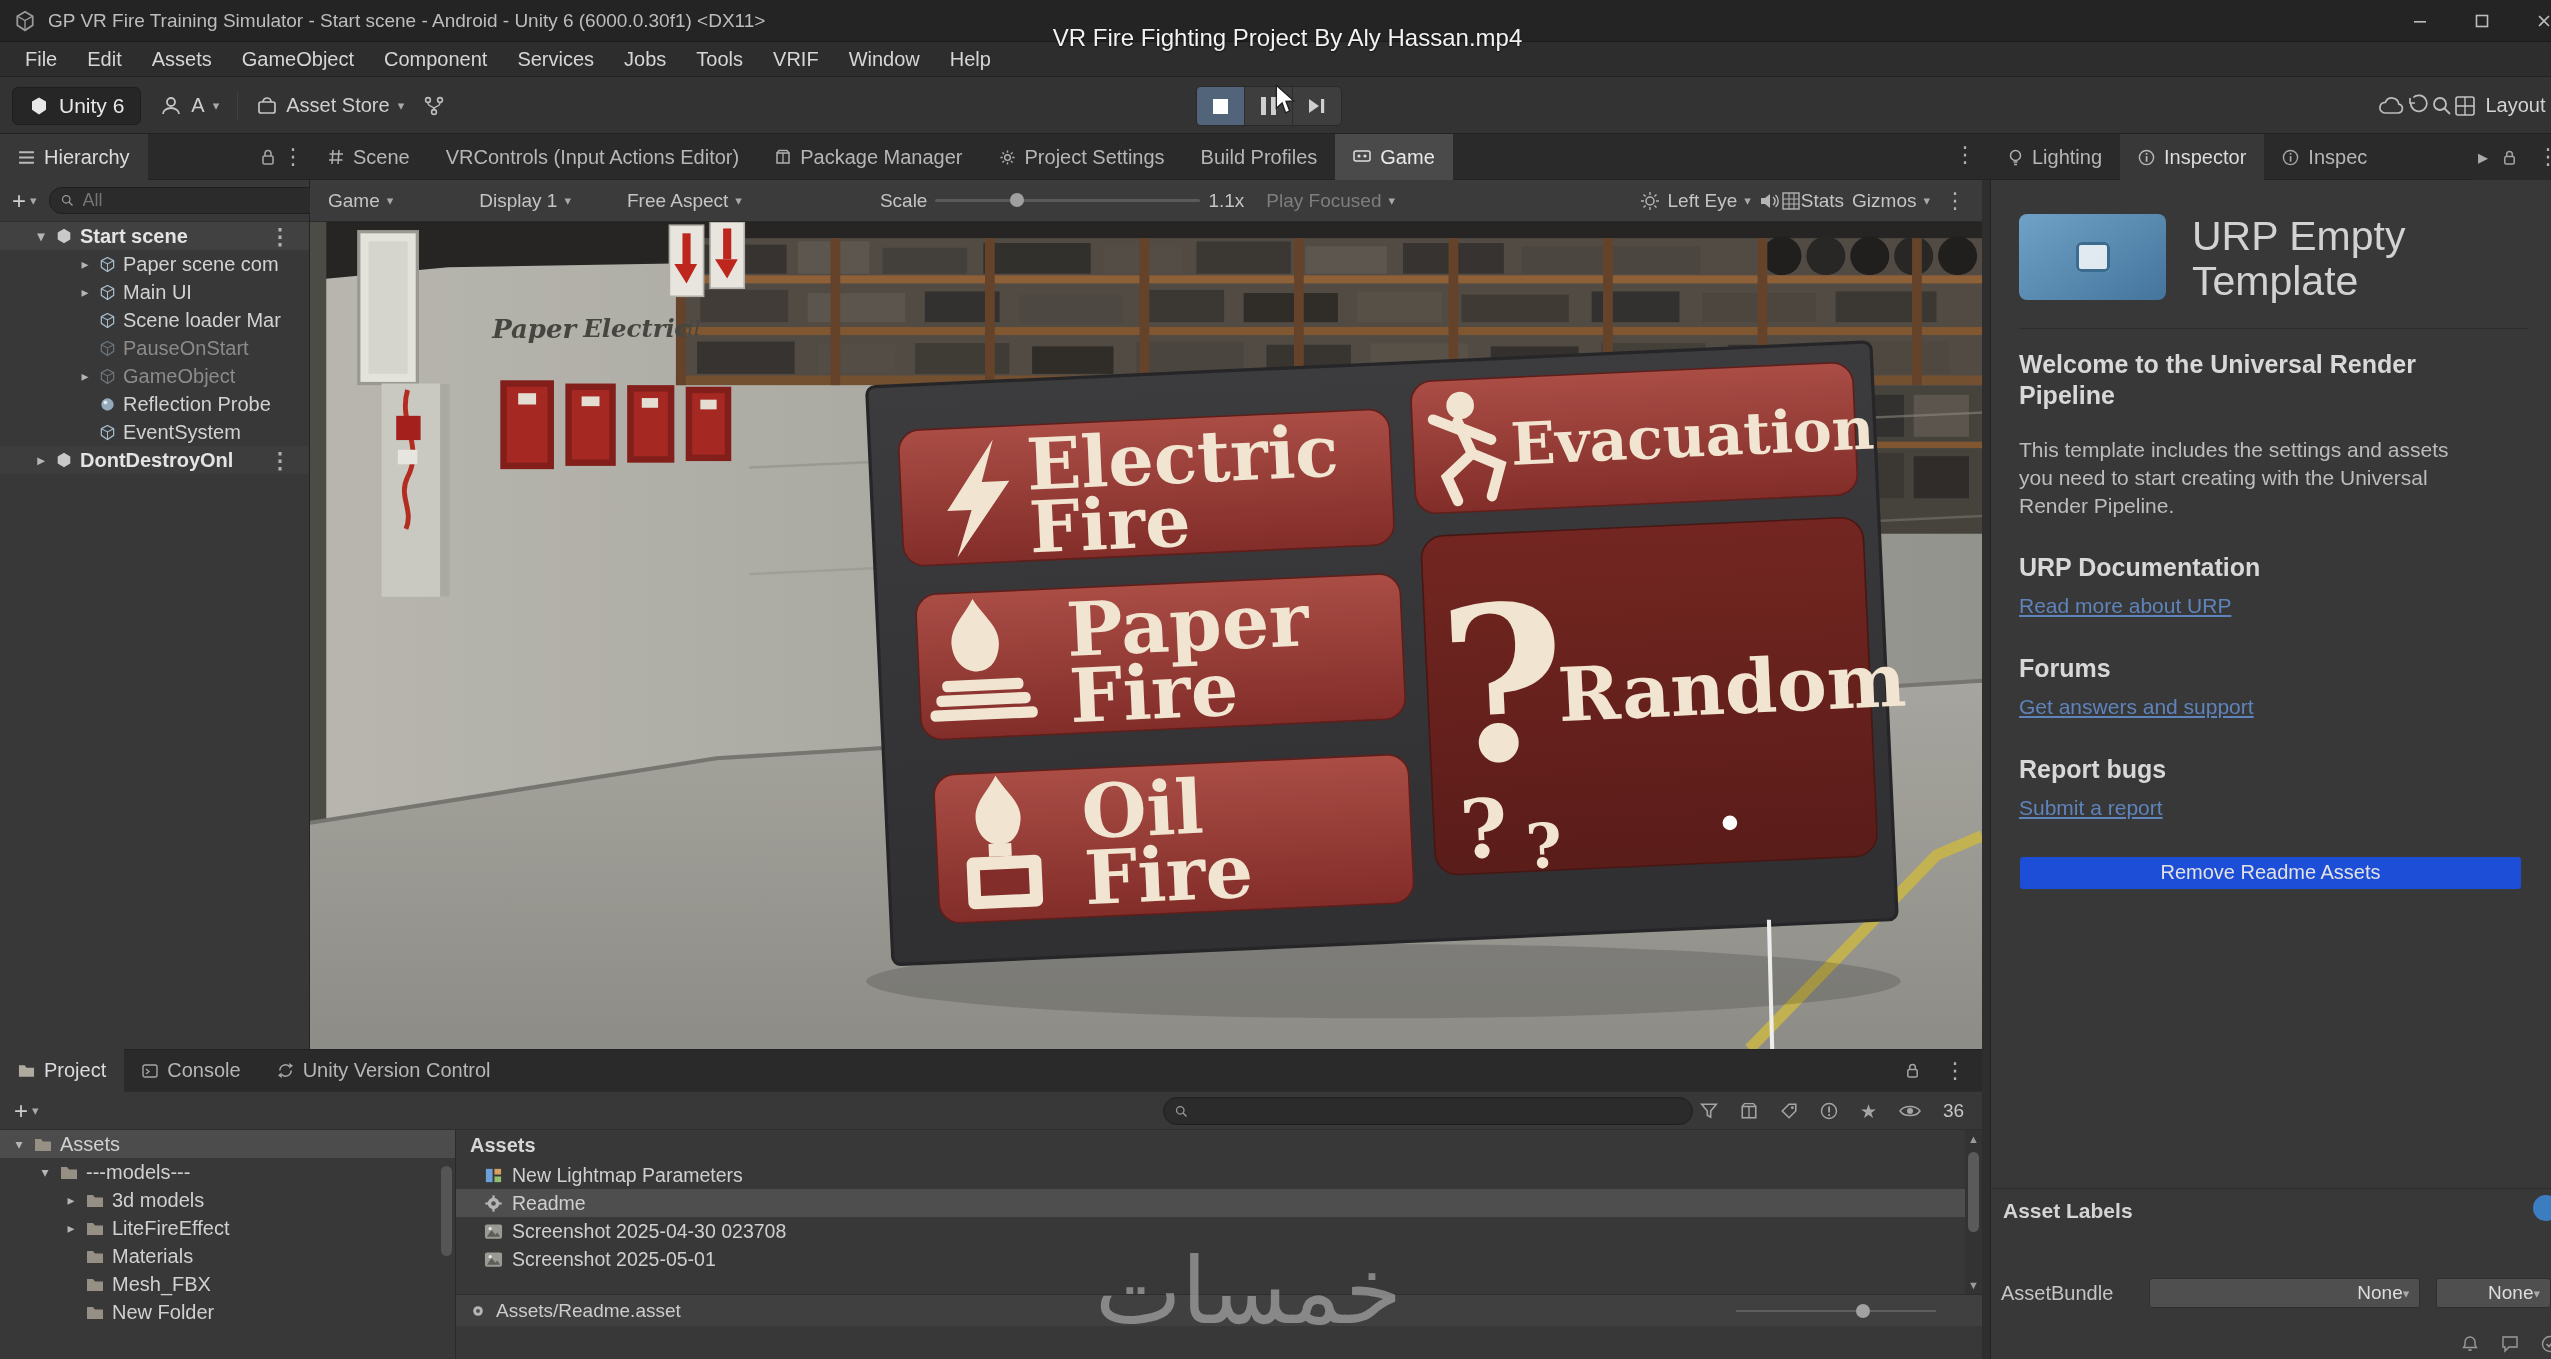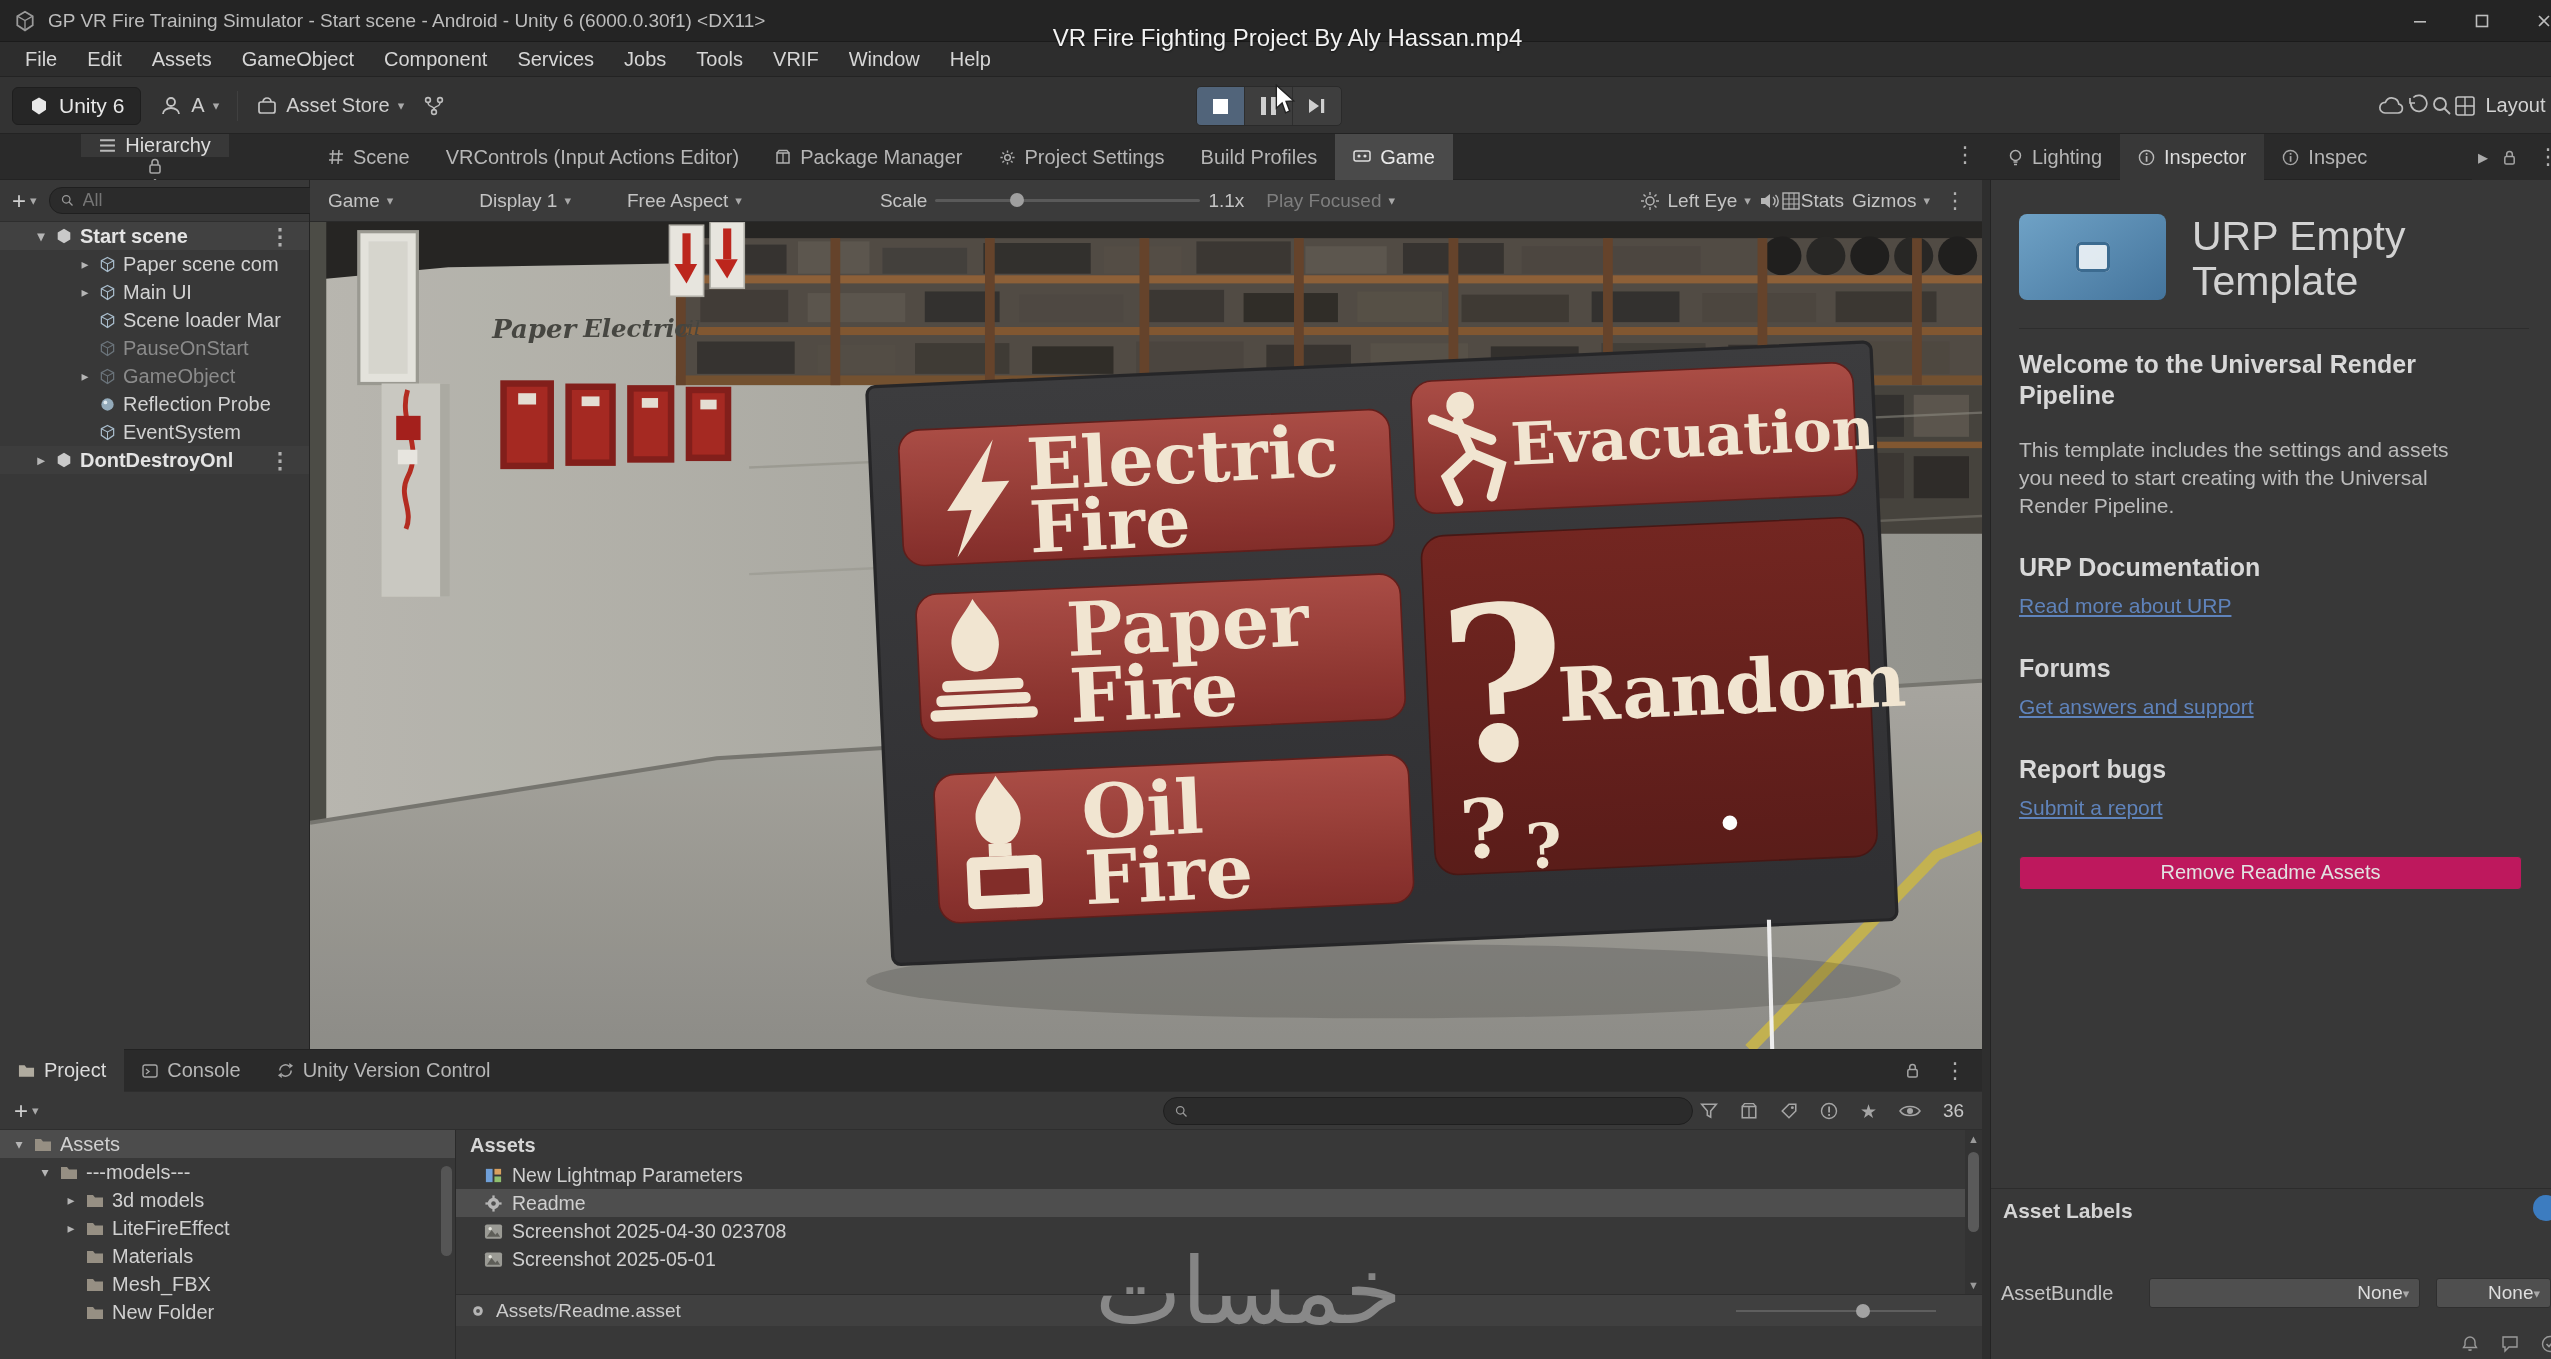--- a/index.html
+++ b/index.html
@@ -42,21 +42,21 @@
   .pausebars i{display:block;width:5px;height:18px;background:#cfcfcf;}
   .tb-right{position:absolute;right:14px;top:0;height:57px;display:flex;align-items:center;}
   .layout-pill{display:flex;align-items:center;gap:9px;color:#d2d2d2;font-size:20px;}
   .cursor{position:absolute;left:1272px;top:84px;z-index:70;pointer-events:none;}
 
   
   .tabstrip{position:absolute;left:0;top:134px;width:100%;height:46px;background:#2a2a2a;border-bottom:1px solid #232323;}
   .tab{display:inline-flex;align-items:center;gap:9px;height:46px;padding:0 18px;color:#b6b6b6;font-size:20px;white-space:nowrap;}
   .tab.active{background:#383838;color:#dcdcdc;}
   .tab.focus{background:#4a4a4a;color:#e9e9e9;}
-  .ts-left{position:absolute;left:0;top:0;width:310px;height:46px;display:flex;align-items:center;flex-direction:column;}
+  .ts-left{position:absolute;left:0;top:0;width:310px;height:46px;display:flex;align-items:center;}
   .ts-center{position:absolute;left:310px;top:0;height:46px;display:flex;align-items:center;}
   .ts-right{position:absolute;left:1990px;top:0;right:0;height:46px;display:flex;align-items:center;overflow:hidden;}
   .ts-righticons{position:absolute;right:4px;top:0;height:46px;display:flex;align-items:center;gap:14px;background:#2a2a2a;padding:0 6px;z-index:5;}
   .kebab{color:#b0b0b0;font-size:22px;padding:0 6px;}
   .mini{color:#ababab;}
 
   
   .hierarchy{position:absolute;left:0;top:180px;width:310px;height:869px;background:#383838;border-right:1px solid #242424;}
   .h-top{height:42px;display:flex;align-items:center;gap:8px;padding:0 8px;border-bottom:1px solid #2e2e2e;}
   .plusbtn{display:flex;align-items:center;gap:4px;color:#cfcfcf;font-size:24px;padding:0 4px;}
@@ -87,21 +87,21 @@
   .insp-head{display:flex;gap:26px;margin-bottom:24px;align-items:flex-start;}
   .readme-icon{width:147px;height:86px;border-radius:8px;background:linear-gradient(145deg,#6fa2c6,#44749c);
                display:flex;align-items:center;justify-content:center;flex:0 0 auto;}
   .ri-inner{width:34px;height:30px;border-radius:5px;background:rgba(240,244,247,.9);box-shadow:inset 0 0 0 3px #3c6b90;}
   .insp-title{font-size:41px;color:#d2d2d2;line-height:1.1;font-weight:400;}
   .insp-divider{border-top:1px solid #2d2d2d;margin:6px 0 20px;}
   .insp-inner h2{font-size:25px;color:#d8d8d8;margin:0 0 24px;width:440px;line-height:1.25;font-weight:bold;}
   .insp-inner p{font-size:21px;color:#bcbcbc;margin:0 0 32px;width:460px;line-height:1.35;}
   .insp-inner h3{font-size:25px;color:#d8d8d8;margin:0 0 12px;font-weight:bold;}
   .insp-inner a{display:block;font-size:21px;color:#5f83bb;text-decoration:underline;margin:0 0 36px;cursor:pointer;}
-  .removebtn{display:block;width:503px;height:34px;margin-top:4px;background:#be185d;border:1px solid #393939;border-radius:4px;
+  .removebtn{display:block;width:503px;height:34px;margin-top:4px;background:#1d4ed8;border:1px solid #393939;border-radius:4px;
              color:#e2e2e2;font-size:20px;font-family:"Liberation Sans",sans-serif;}
   .asset-labels{position:absolute;left:0;right:0;top:1008px;border-top:1px solid #2c2c2c;padding:10px 0 0 12px;
                 font-weight:bold;font-size:21px;color:#d4d4d4;}
   .label-blue{position:absolute;right:-8px;top:6px;width:26px;height:26px;border-radius:50%;background:#3c7cc0;}
   .assetbundle{position:absolute;left:10px;right:0;top:1098px;display:flex;align-items:center;gap:16px;}
   .assetbundle .lbl{font-size:20px;color:#c4c4c4;width:140px;}
   .ddbox{display:flex;align-items:center;justify-content:flex-end;background:#4f4f4f;border:1px solid #2f2f2f;
          border-radius:3px;height:30px;padding:0 10px;font-size:19px;color:#dddddd;}
   .dd1{width:285px;}
   .dd2{width:120px;}

